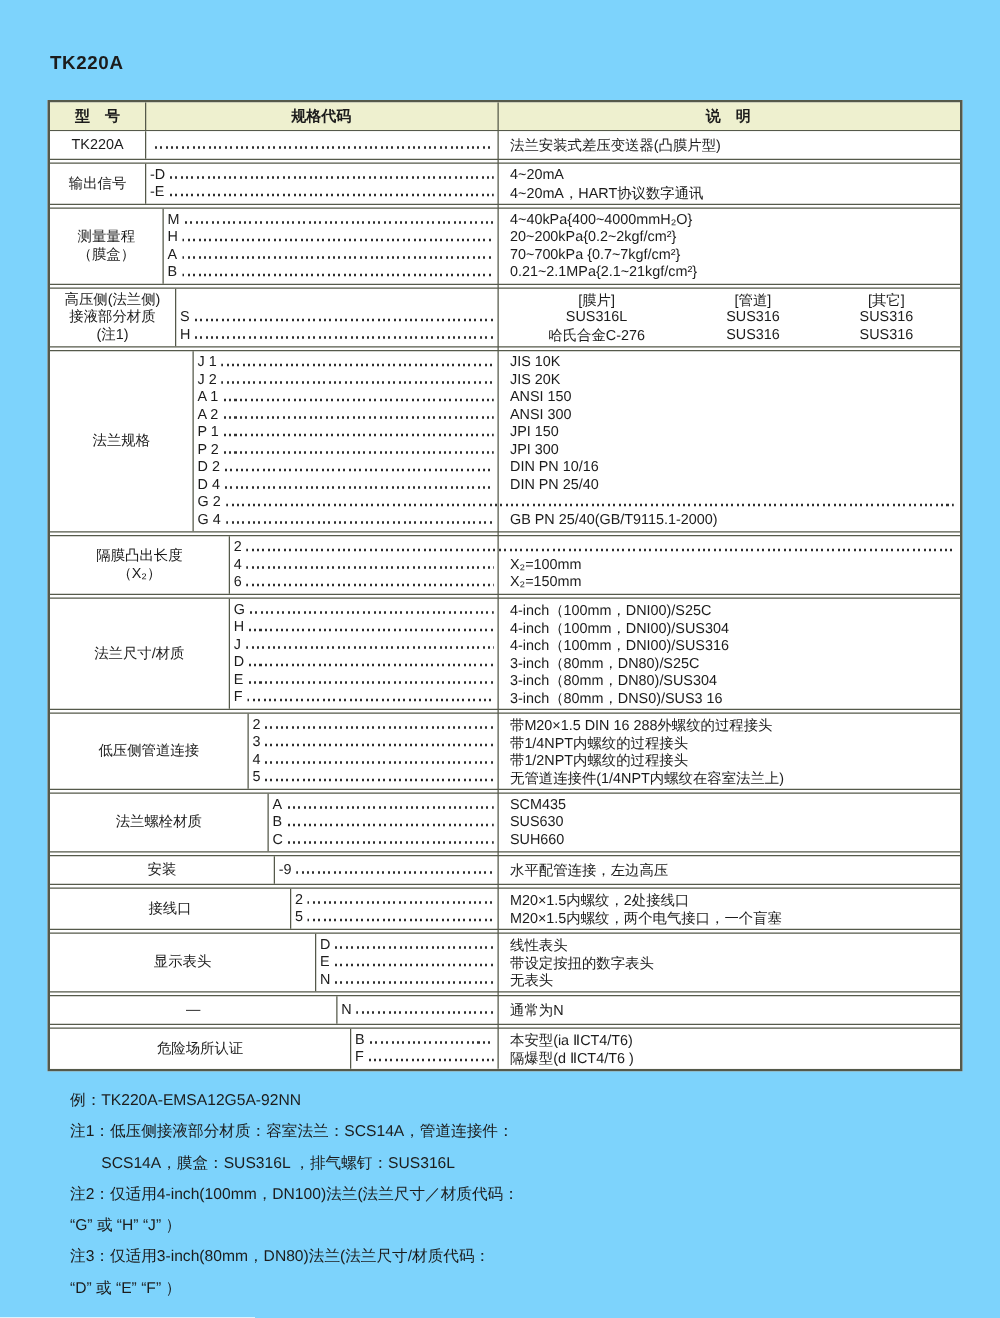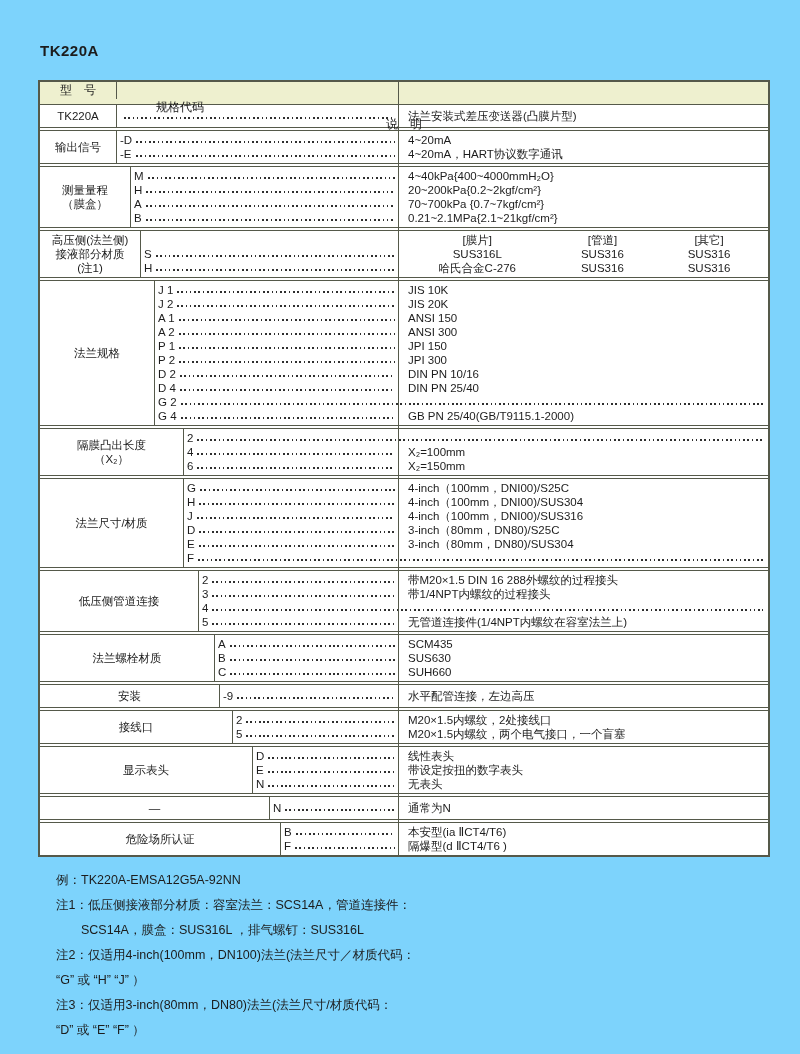--- a/index.html
+++ b/index.html
@@ -41,23 +41,22 @@
     top: 0;
     bottom: 0;
     width: 1px;
     background: var(--border, #55594a);
   }
   .thead {
     display: flex;
     height: 22px;
     background: var(--header-bg, #eef0cf);
     border-bottom: 1px solid var(--border, #55594a);
-    font-weight: normal;
+    font-weight: bold;
     font-size: 12px;
-    flex-direction: column;
   }
   .th {
     display: flex;
     align-items: center;
     justify-content: center;
     box-sizing: border-box;
   }
   .th1 { width: 77px; border-right: 1px solid var(--border, #55594a); }
   .th2 { width: 280px; }
   .th3 { flex: 1; }
@@ -331,39 +330,41 @@
               <span class="desc">3-inch（80mm，DN80)/S25C</span>
             </div>
             <div class="spec-row">
               <span class="code">E</span>
               <span class="leader"></span>
               <span class="desc">3-inch（80mm，DN80)/SUS304</span>
             </div>
             <div class="spec-row">
               <span class="code">F</span>
               <span class="leader"></span>
+              <span class="desc">3-inch（80mm，DNS0)/SUS3 16</span>
             </div>
           </div>
         </div>
         <div class="section">
           <div class="label-cell" style="width: 159px;">低压侧管道连接</div>
           <div class="rows">
             <div class="spec-row">
               <span class="code">2</span>
               <span class="leader"></span>
               <span class="desc">带M20×1.5 DIN 16 288外螺纹的过程接头</span>
             </div>
             <div class="spec-row">
               <span class="code">3</span>
               <span class="leader"></span>
               <span class="desc">带1/4NPT内螺纹的过程接头</span>
             </div>
             <div class="spec-row">
               <span class="code">4</span>
               <span class="leader"></span>
+              <span class="desc">带1/2NPT内螺纹的过程接头</span>
             </div>
             <div class="spec-row">
               <span class="code">5</span>
               <span class="leader"></span>
               <span class="desc">无管道连接件(1/4NPT内螺纹在容室法兰上)</span>
             </div>
           </div>
         </div>
         <div class="section">
           <div class="label-cell" style="width: 175px;">法兰螺栓材质</div>

